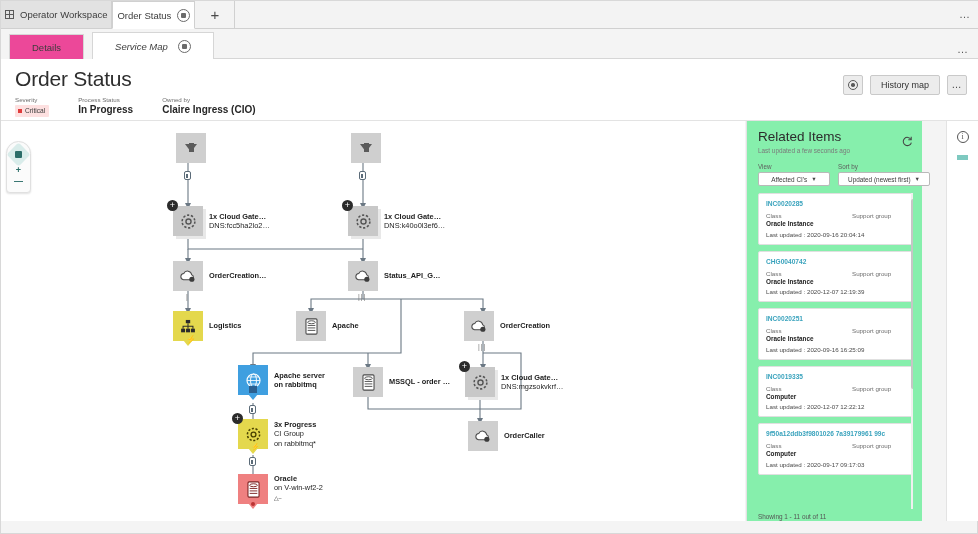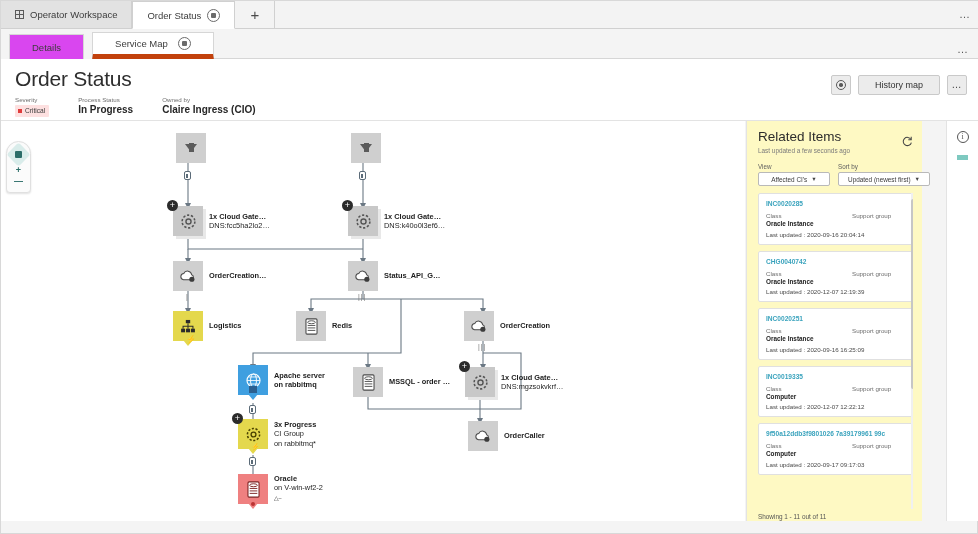--- a/index.html
+++ b/index.html
@@ -22,21 +22,21 @@
     position: absolute; left: 0; top: 0;
     width: 978px; height: 28px;
     background: #ececec;
     border-bottom: 1px solid #d0d0d0;
     display: flex; align-items: flex-end;
   }
   .btab {
     height: 27px;
     display: flex; align-items: center;
     gap: 6px;
-    padding: 0 14px;
+    padding: 0 4px;
     font-size: 9.5px; color: #3c3c3c;
     background: #e2e2e2;
     border-right: 1px solid #d0d0d0;
     white-space: nowrap;
   }
   .btab.active {
     background: #ffffff;
     border-top: 1px solid #d0d0d0;
     border-left: 1px solid #d0d0d0;
     border-bottom: 1px solid #ffffff;
@@ -88,24 +88,25 @@
     display: flex; align-items: center; gap: 10px;
     font-size: 9.5px; color: #3d3d3d;
     background: #ffffff;
     border: 1px solid #d6d6d6;
     border-bottom: none;
     margin-left: 8px;
     white-space: nowrap;
   }
   .atab.active {
     height: 28px; background: #ffffff;
-    border-bottom: 6px solid #c2410c;
+    border-bottom: 1px solid #c2410c;
     margin-bottom: -1px;
-  }
-  .atab.inactive { background: #d946ef; }
+    font-style: italic;
+  }
+  .atab.inactive { background: #ec4899; }
   .apptabs .restline {
     flex: 1; height: 1px; background: #d6d6d6; align-self: flex-end;
   }
   .at-dots {
     position: absolute; right: 10px; top: 14px;
     font-size: 11px; color: #555; letter-spacing: 1px;
   }
 
   
   .pagehead {
@@ -131,21 +132,21 @@
     line-height: 10px; margin-top: 1px;
   }
   .sevdot { width: 4px; height: 4px; background: #e03c3c; display: inline-block; }
 
   .hdbtns { position: absolute; right: 12px; top: 16px; display: flex; gap: 7px; }
   .hbtn {
     height: 20px; min-width: 20px;
     background: #ececec; border: 1px solid #c9c9c9;
     border-radius: 2px;
     display: flex; align-items: center; justify-content: center;
-    font-size: 9px; color: #333; padding: 0 16px;
+    font-size: 9px; color: #333; padding: 0 10px;
   }
   .hbtn.sq { padding: 0; width: 20px; }
   .gear {
     width: 10px; height: 10px; border-radius: 50%;
     border: 1.6px solid #595959; position: relative;
   }
   .gear::after {
     content: ""; position: absolute; left: 2.2px; top: 2.2px;
     width: 3.5px; height: 3.5px; border-radius: 50%; background: #595959;
   }
@@ -243,21 +244,21 @@
   .linkdot::after {
     content: ""; position: absolute; left: 1.4px; top: 2.2px;
     width: 1.8px; height: 3.4px; background: #5b6b78;
   }
   .tickmk { position: absolute; font-size: 7px; color: #777; letter-spacing: 1px; }
 
   
   .ripanel {
     position: absolute; left: 745px; top: 120px;
     width: 176px; height: 400px;
-    background: #fef9c3;
+    background: #86efac;
     border-left: 1px solid #e3e3e3;
     padding: 8px 9px 0 11px;
   }
   .ritop { display: flex; align-items: flex-start; justify-content: space-between; }
   .ritle { font-size: 13.5px; color: #2c2c2c; }
   .refresh {
     width: 11px; height: 11px; margin-top: 4px;
     position: relative;
   }
   .riupd { font-size: 6.4px; color: #7a7a7a; margin-top: 3px; }
@@ -544,21 +545,21 @@
     </div>
 
     <div class="node" style="left:295px;top:190px">
       <div class="nbox grey">
         <svg class="svgicon" width="13" height="17" viewBox="0 0 18 24">
           <rect x="1.2" y="1.2" width="15.6" height="21.6" rx="1.5" fill="#fff" stroke="#4a4a4a" stroke-width="1.5"></rect>
           <ellipse cx="9" cy="6" rx="5.4" ry="2.1" fill="none" stroke="#4a4a4a" stroke-width="1.3"></ellipse>
           <path d="M3.6,10.5 h10.8 M3.6,14 h10.8 M3.6,17.5 h10.8" stroke="#4a4a4a" stroke-width="1.3"></path>
         </svg>
       </div>
-      <div class="nlabel">Redis</div>
+      <div class="nlabel">Apache</div>
     </div>
 
     <div class="node" style="left:463px;top:190px">
       <div class="nbox grey">
         <svg class="svgicon" width="18" height="14" viewBox="0 0 28 20">
           <path d="M7,16 a5,5 0 0 1 0.4,-9.9 a6.5,6.5 0 0 1 12.3,1.8 a4.2,4.2 0 0 1 -0.8,8.1 z" fill="#fff" stroke="#4a4a4a" stroke-width="1.6"></path>
           <circle cx="20" cy="15" r="4" fill="#3d3d3d"></circle>
         </svg>
       </div>
       <div class="nlabel">OrderCreation</div>

